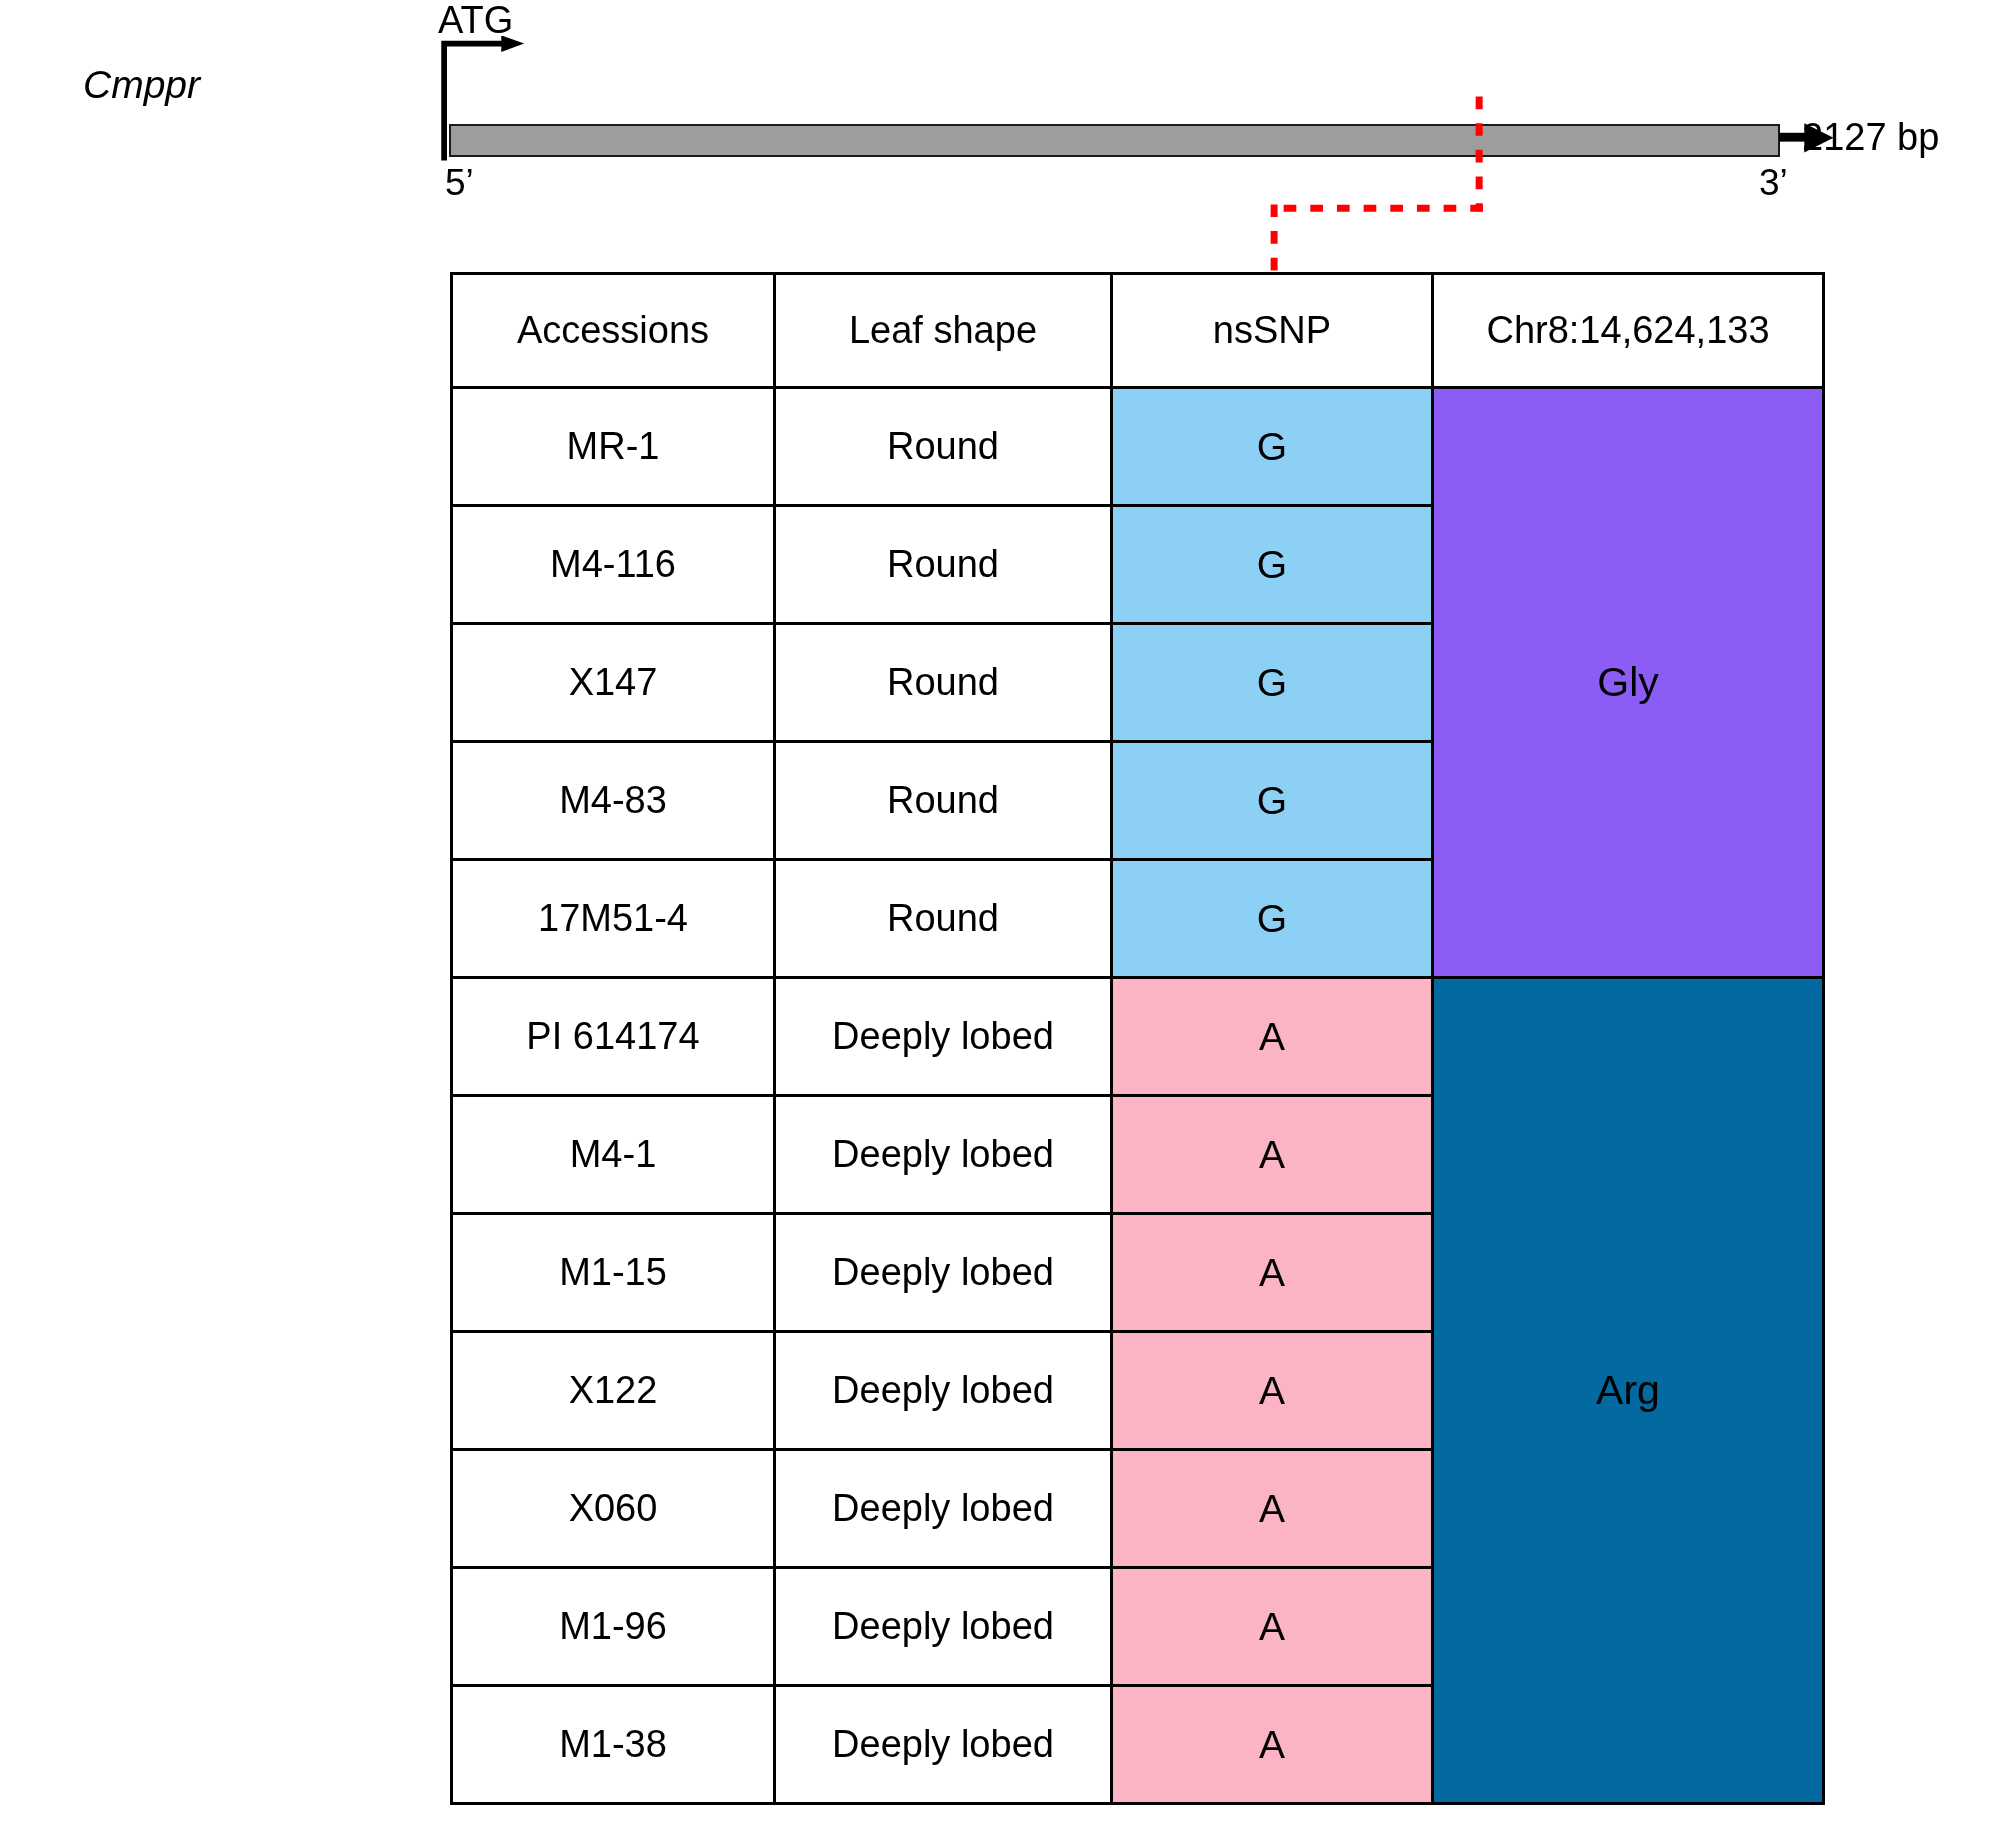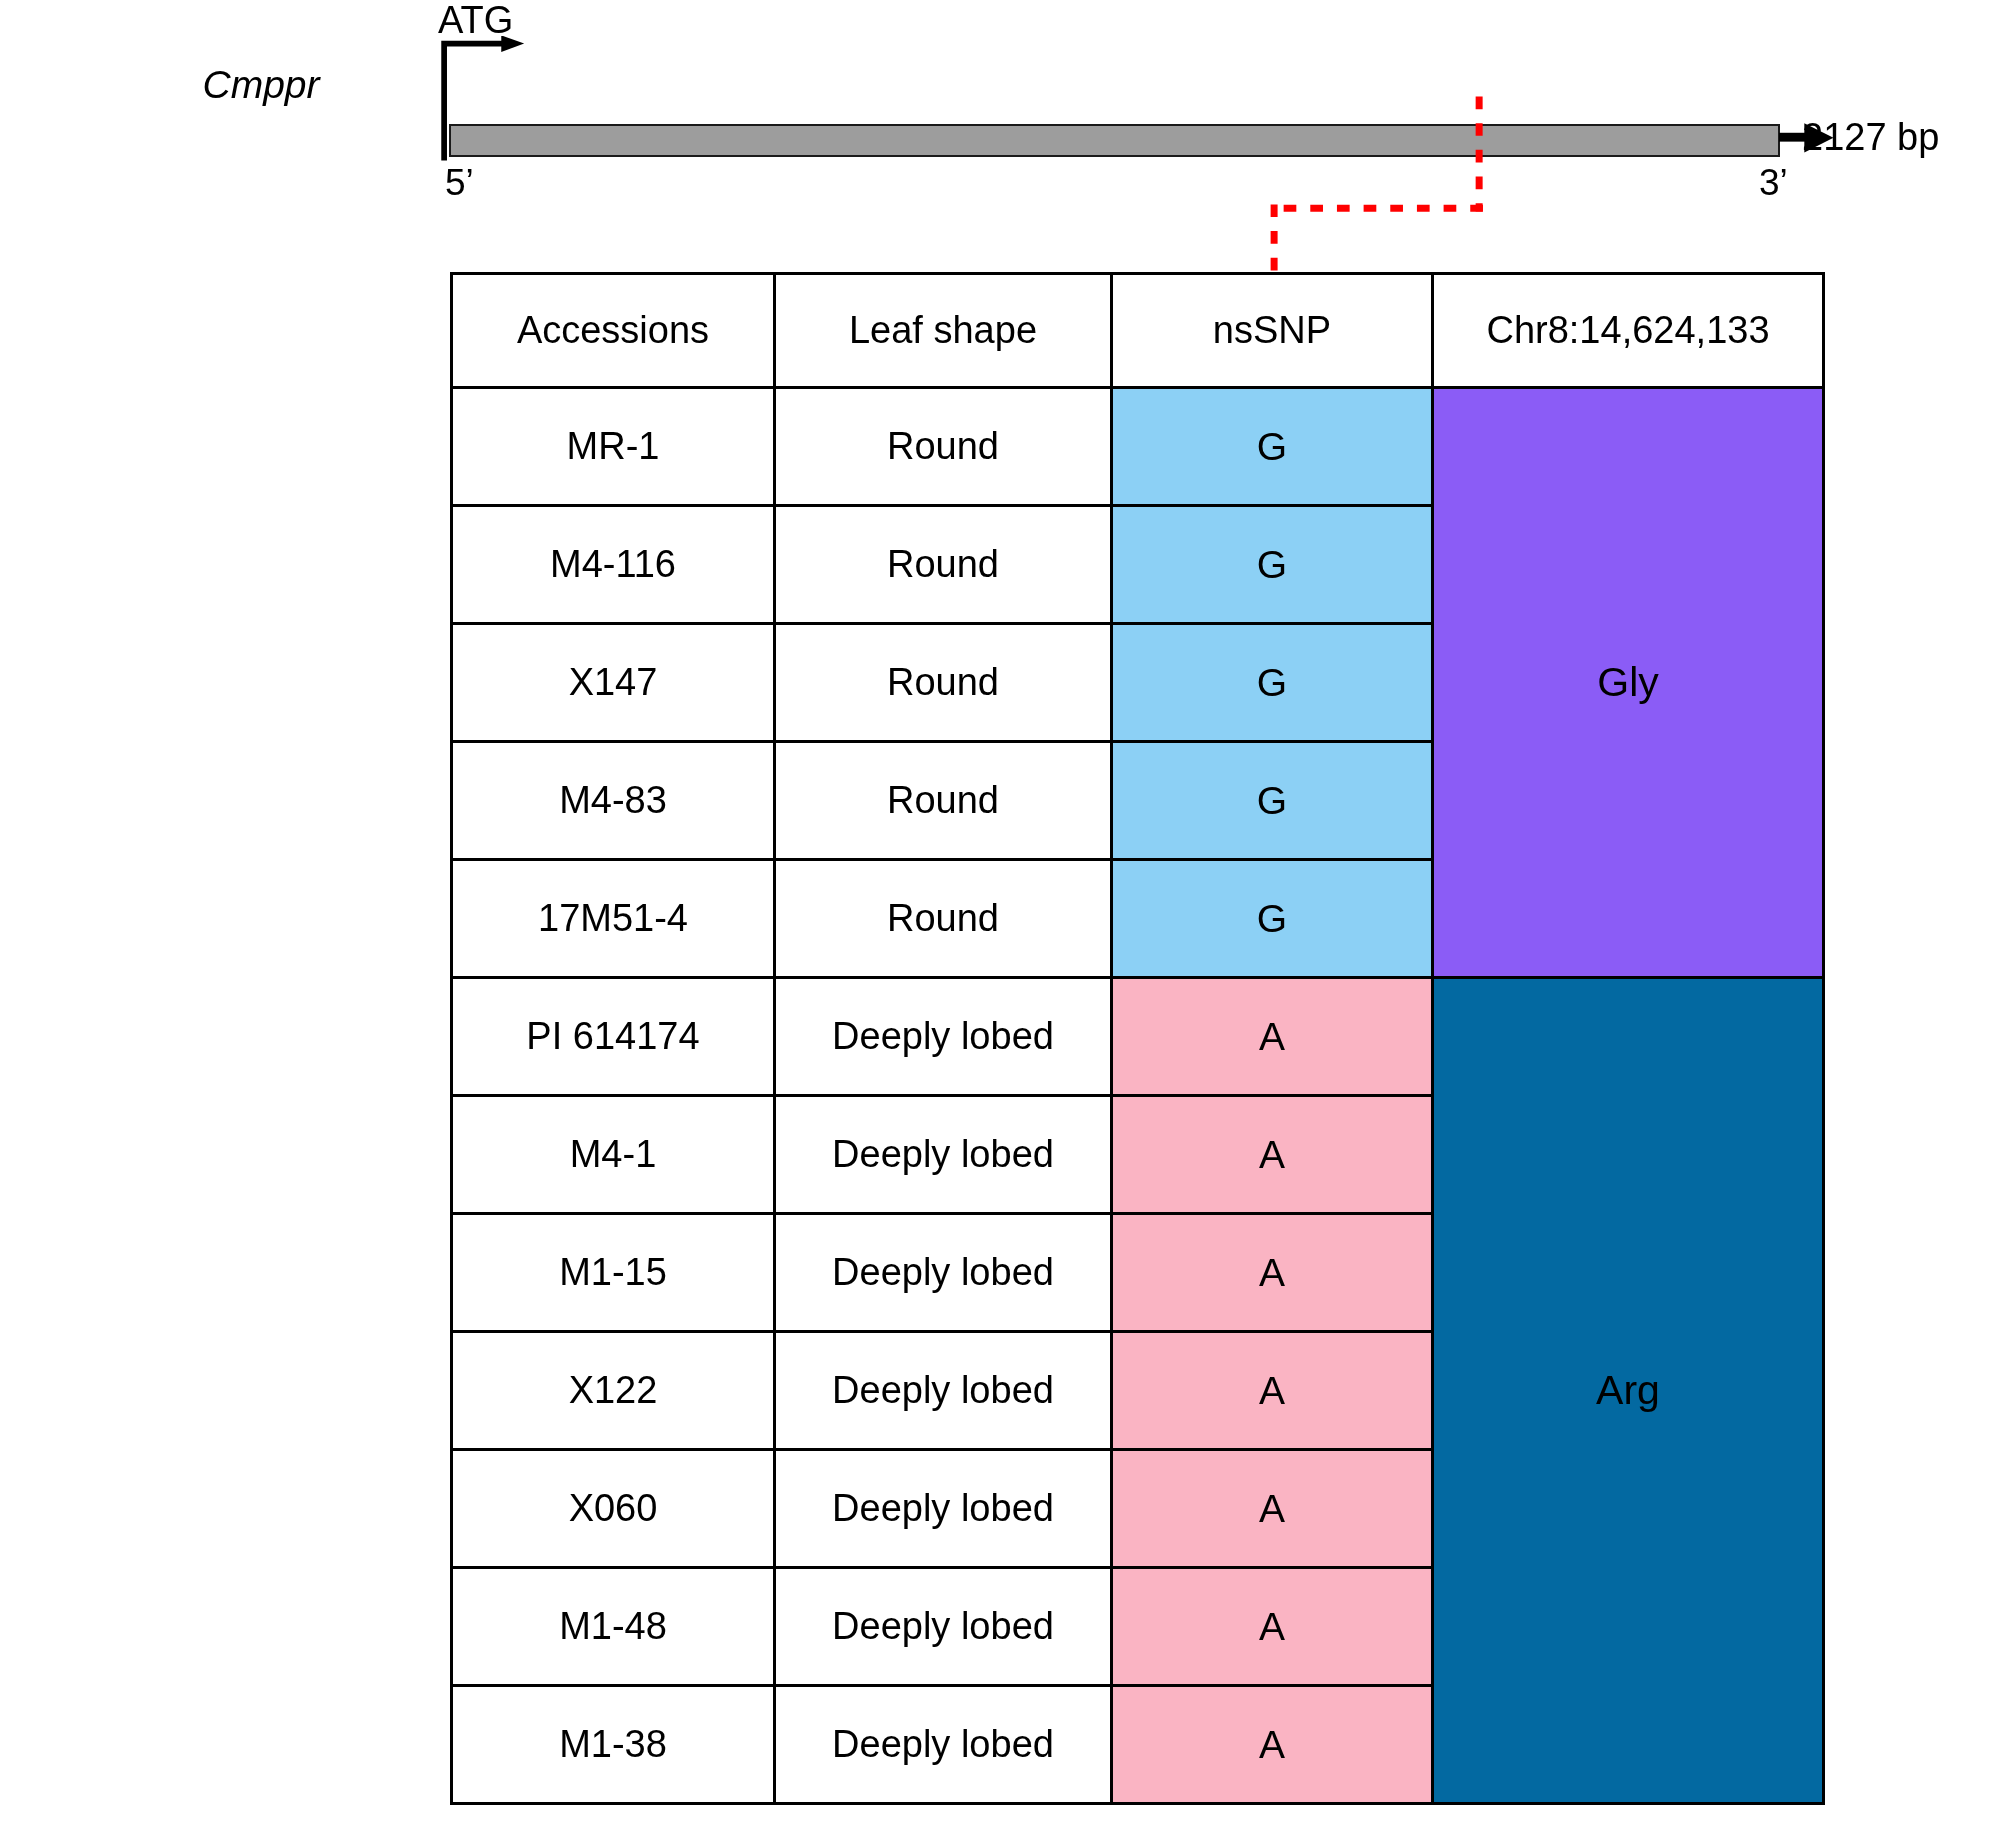--- a/index.html
+++ b/index.html
@@ -1,21 +1,21 @@
 <!DOCTYPE html>
 <html style="font-size:10.2px"><head>
 <meta charset="utf-8">
 <style>
   html,body{margin:0;padding:0;background:#ffffff;}
   body{width:2015px;height:1834px;position:relative;font-family:"Liberation Sans",sans-serif;color:#000;}
 
   .stage{position:absolute;left:0;top:0;width:2015px;height:1834px;overflow:hidden;}
 
   
-  .gene-label{position:absolute;left:83px;top:60px;width:356px;text-align:center;
+  .gene-label{position:absolute;left:83px;top:60px;width:356px;
     font-style:italic;font-size:39px;line-height:50px;}
   .gene-label div{white-space:nowrap;}
 
   .atg-text{position:absolute;left:438px;top:1.3px;font-size:38px;line-height:38px;}
 
   .atg-arrow{position:absolute;left:439px;top:36px;}
 
   .gene-bar{position:absolute;left:449px;top:124px;width:1331px;height:33px;
     background:#9d9d9d;border:2.5px solid #1a1a1a;box-sizing:border-box;}
 
@@ -147,21 +147,21 @@
           <td>X122</td>
           <td>Deeply lobed</td>
           <td class="snp" style="background: rgb(250, 180, 195);">A</td>
         </tr>
         <tr>
           <td>X060</td>
           <td>Deeply lobed</td>
           <td class="snp" style="background: rgb(250, 180, 195);">A</td>
         </tr>
         <tr>
-          <td>M1-48</td>
+          <td>M1-96</td>
           <td>Deeply lobed</td>
           <td class="snp" style="background: rgb(250, 180, 195);">A</td>
         </tr>
         <tr>
           <td>M1-38</td>
           <td>Deeply lobed</td>
           <td class="snp" style="background: rgb(250, 180, 195);">A</td>
         </tr>
       </tbody>
   </table>

